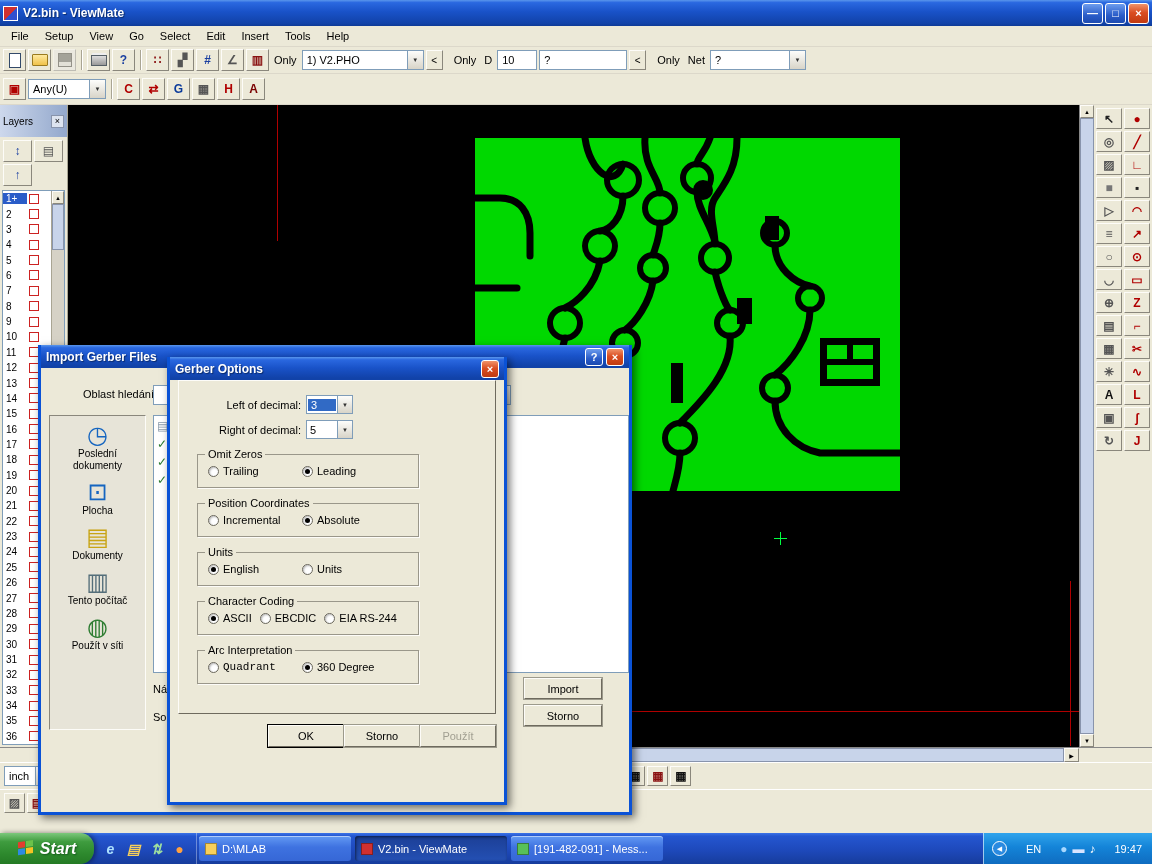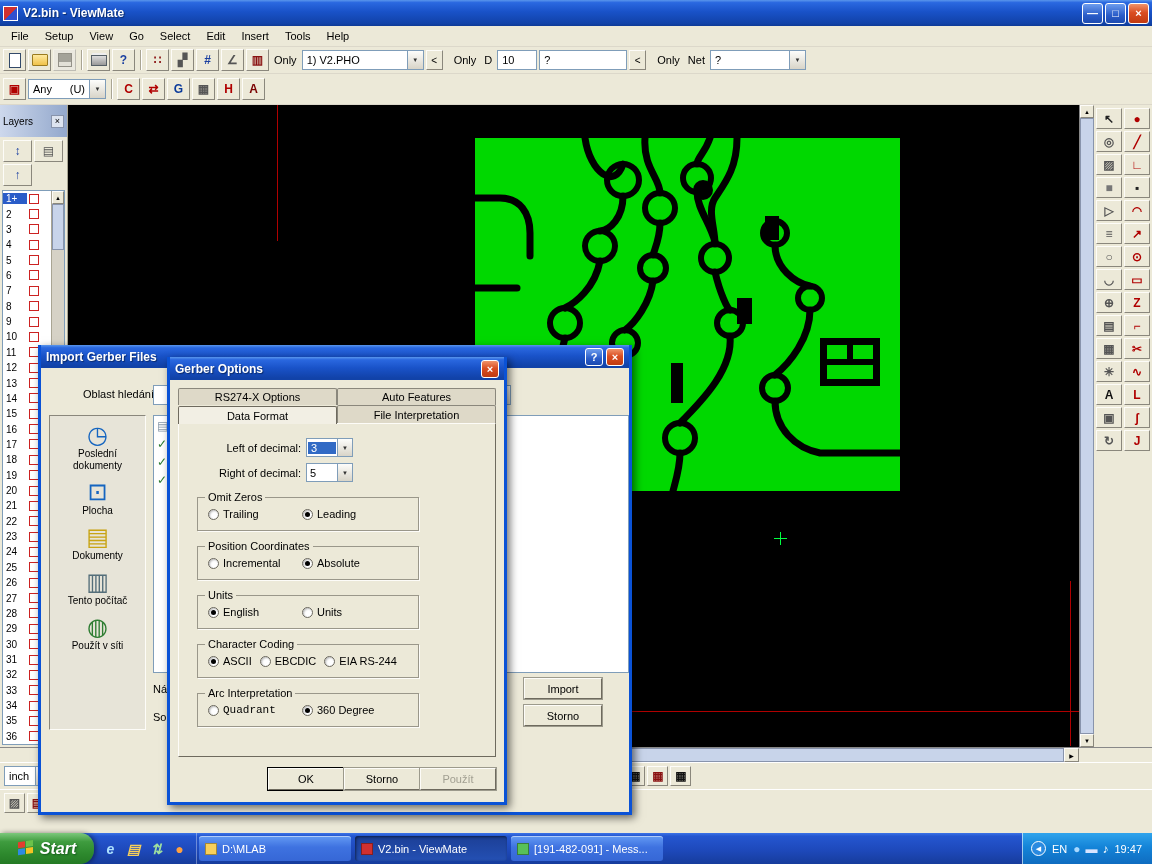--- a/index.html
+++ b/index.html
@@ -89,21 +89,21 @@
 .taskbar{height:31px;background:linear-gradient(180deg,#3c74e8 0%,#2456d0 10%,#1e49bb 55%,#163c9c 100%);display:flex;align-items:stretch;flex:none;}
 .start-btn{width:94px;background:linear-gradient(180deg,#7cc87c 0%,#3f9c3f 28%,#2e8a2e 65%,#247a24 100%);border-radius:0 14px 14px 0;display:flex;align-items:center;justify-content:center;gap:5px;color:#fff;font-weight:bold;font-style:italic;font-size:16px;text-shadow:1px 1px 2px #14581a;box-shadow:2px 0 5px rgba(0,0,0,.45);flex:none;}
 .win-flag{width:17px;height:15px;display:grid;grid-template-columns:7px 7px;grid-template-rows:6px 6px;gap:1px;transform:skewY(-8deg);}
 .win-flag i{display:block;}
 .quick{display:flex;align-items:center;gap:6px;padding:0 8px;border-right:1px solid rgba(255,255,255,.35);flex:none;}
 .ql-icon{width:17px;height:17px;display:flex;align-items:center;justify-content:center;font-size:14px;font-weight:bold;font-style:italic;}
 #task-buttons{display:flex;align-items:center;flex:1;min-width:0;}
 .task-btn{width:152px;height:25px;margin:0 2px;background:linear-gradient(180deg,#639af4,#3e72e0 45%,#3667d6);border-radius:3px;display:flex;align-items:center;gap:5px;padding:0 6px;color:#fff;box-shadow:inset 0 1px 0 rgba(255,255,255,.5);white-space:nowrap;overflow:hidden;flex:none;}
 .task-btn.active{background:linear-gradient(180deg,#1c3f96,#2450b4);box-shadow:inset 1px 1px 3px rgba(0,0,0,.55);}
 .task-ico{width:12px;height:12px;flex:none;border:1px solid rgba(0,0,0,.35);}
-.tray{margin-left:auto;background:linear-gradient(180deg,#30a4ec 0%,#1484d8 45%,#0f6cc0 100%);display:flex;align-items:center;gap:6px;padding:0 10px 0 8px;border-left:1px solid rgba(255,255,255,.6);color:#fff;flex:none;}
+.tray{margin-left:auto;background:linear-gradient(180deg,#30a4ec 0%,#1484d8 45%,#0f6cc0 100%);display:flex;align-items:center;gap:19px;padding:0 10px 0 8px;border-left:1px solid rgba(255,255,255,.6);color:#fff;flex:none;}
 .tray-round{width:15px;height:15px;border-radius:50%;background:#2a8ae0;border:1px solid #fff;display:flex;align-items:center;justify-content:center;font-size:7px;}
 .tray-ico{display:flex;align-items:center;justify-content:center;font-size:12px;}
 .tray-time{font-size:11px;}
 
 
 .dialog{position:absolute;background:#ece9d8;border:3px solid #0a52d6;border-top:none;box-shadow:3px 3px 8px rgba(0,0,0,.55);}
 .dlg-title{height:23px;background:linear-gradient(180deg,#5a96ec 0%,#2a68e0 12%,#1952c8 48%,#1142a8 92%);display:flex;align-items:center;color:#fff;font-weight:bold;font-size:12px;padding:0 5px;}
 .dlg-title .t{flex:1;text-shadow:1px 1px 1px #0a2a6a;white-space:nowrap;overflow:hidden;}
 .dlg-btn{width:18px;height:18px;margin-left:3px;border:1px solid #fff;border-radius:3px;color:#fff;font-weight:bold;font-size:11px;display:flex;align-items:center;justify-content:center;flex:none;}
 .dlg-btn.help{background:linear-gradient(180deg,#6c9cee,#2a5cc8 60%,#1c4ab0);}
@@ -228,21 +228,21 @@
     </div>
   </div>
 
   <div class="toolbar tb2">
     <div class="igroup" id="tb2-lead">
         <div class="tbtn">
           <span style="color: rgb(176, 0, 0);">▣</span>
         </div>
       </div>
     <div class="combo" style="width:78px;">
-      <span class="cval" style="display:flex;justify-content:space-between;">
+      <span class="cval" style="display:flex;">
         <span>Any</span>
         <span>(U)</span>
       </span>
       <span class="carrow">▼</span>
     </div>
     <div class="tsep"></div>
     <div class="igroup" id="tb2-icons">
         <div class="tbtn">
           <span style="color: rgb(176, 0, 0);">C</span>
         </div>
@@ -650,30 +650,20 @@
           <button class="btn">Storno</button>
         </div>
       </div>
     </div>
 
     <div class="dialog" id="gerber-dialog">
       <div class="dlg-title">
         <span class="t">Gerber Options</span>
         <span class="dlg-btn close">×</span>
       </div>
-      <div class="tabs">
-        <div class="tab-row" id="tab-row-1">
-            <div class="tab">RS274-X Options</div>
-            <div class="tab">Auto Features</div>
-          </div>
-        <div class="tab-row" id="tab-row-2">
-            <div class="tab active">Data Format</div>
-            <div class="tab">File Interpretation</div>
-          </div>
-      </div>
       <div class="tab-panel">
         <div class="dec-row">
           <span class="dec-label">Left of decimal:</span>
           <div class="combo-sm">
             <span class="cval sel">3</span>
             <span class="carrow">▼</span>
           </div>
         </div>
         <div class="dec-row">
           <span class="dec-label">Right of decimal:</span>

